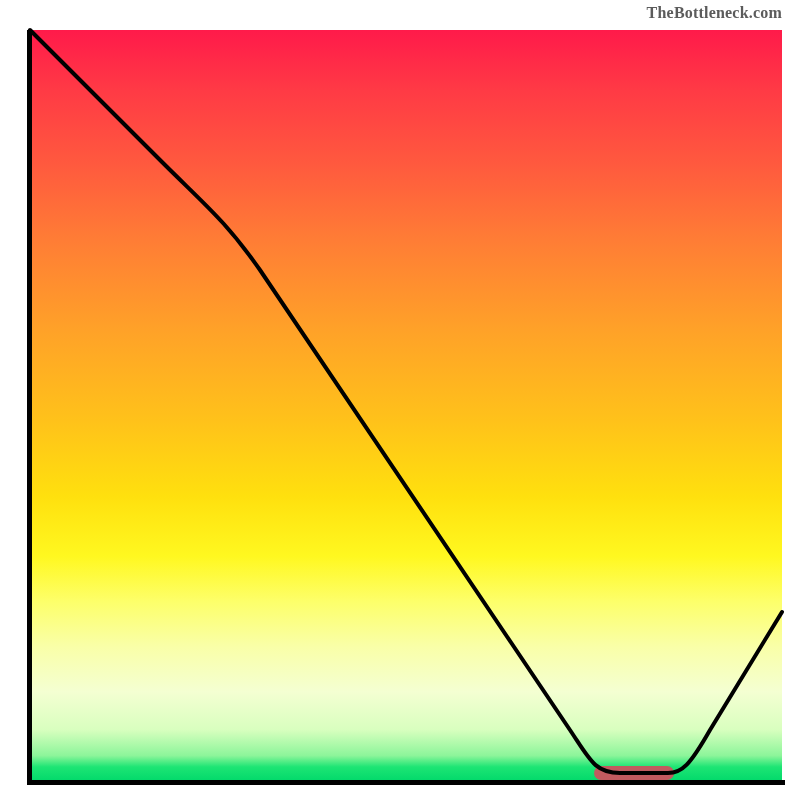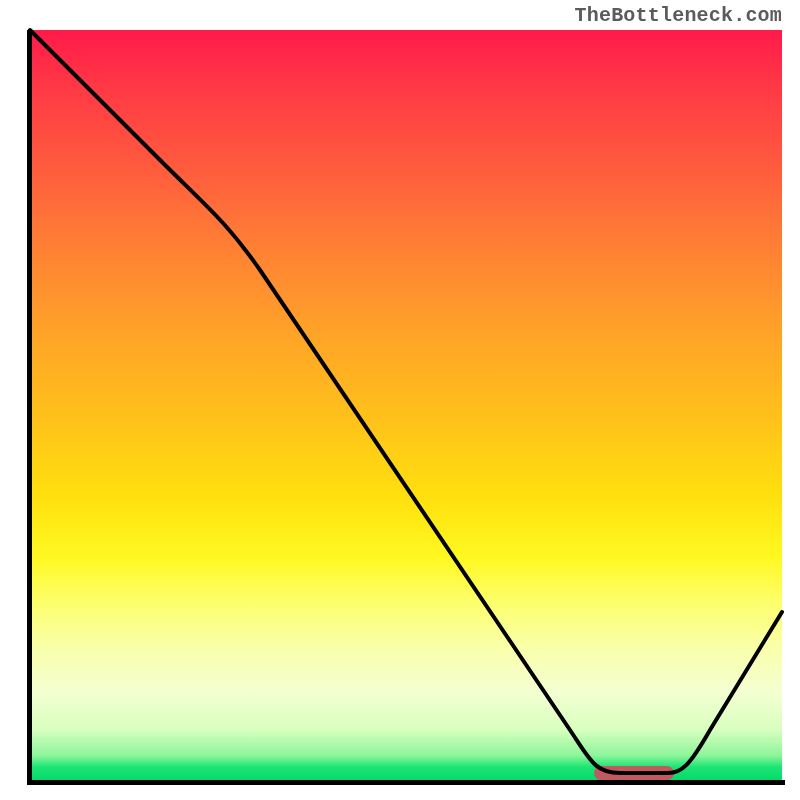--- a/index.html
+++ b/index.html
@@ -8,24 +8,24 @@
     height: 800px;
     background: #fff;
     font-family: Arial, Helvetica, sans-serif;
     position: relative;
     overflow: hidden;
   }
   .watermark {
     position: absolute;
     top: 4px;
     right: 18px;
-    font-size: 20px;
+    font-size: 16px;
     font-weight: 600;
     color: #5b5b5b;
-    font-family: Liberation Mono, monospace;
+    font-family: Liberation Serif, serif;
     letter-spacing: 0.2px;
   }
   .plot {
     position: absolute;
     left: 30px;
     top: 30px;
     width: 752px;
     height: 752px;
   }
   .gradient {

